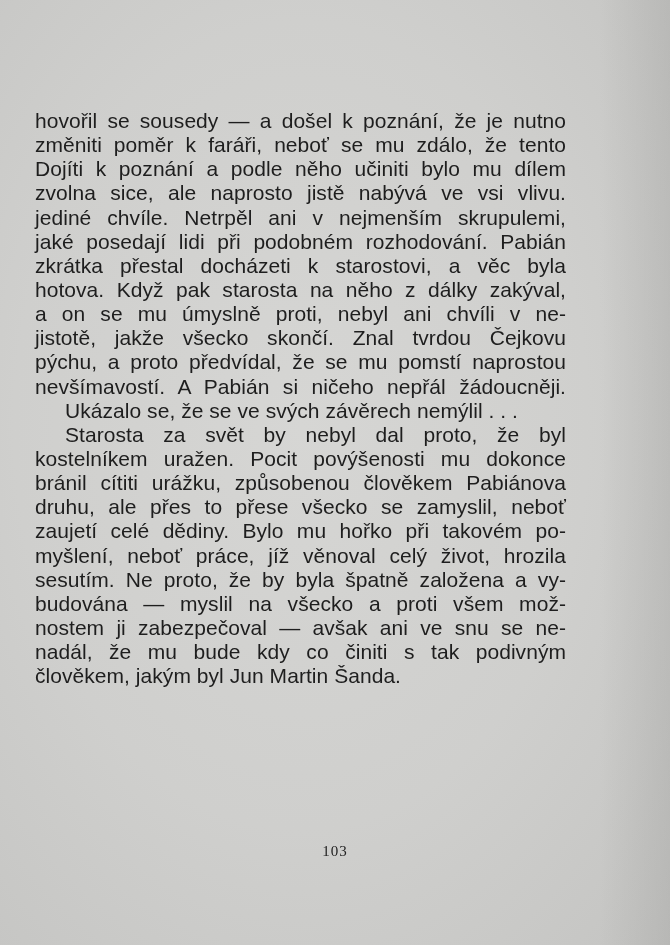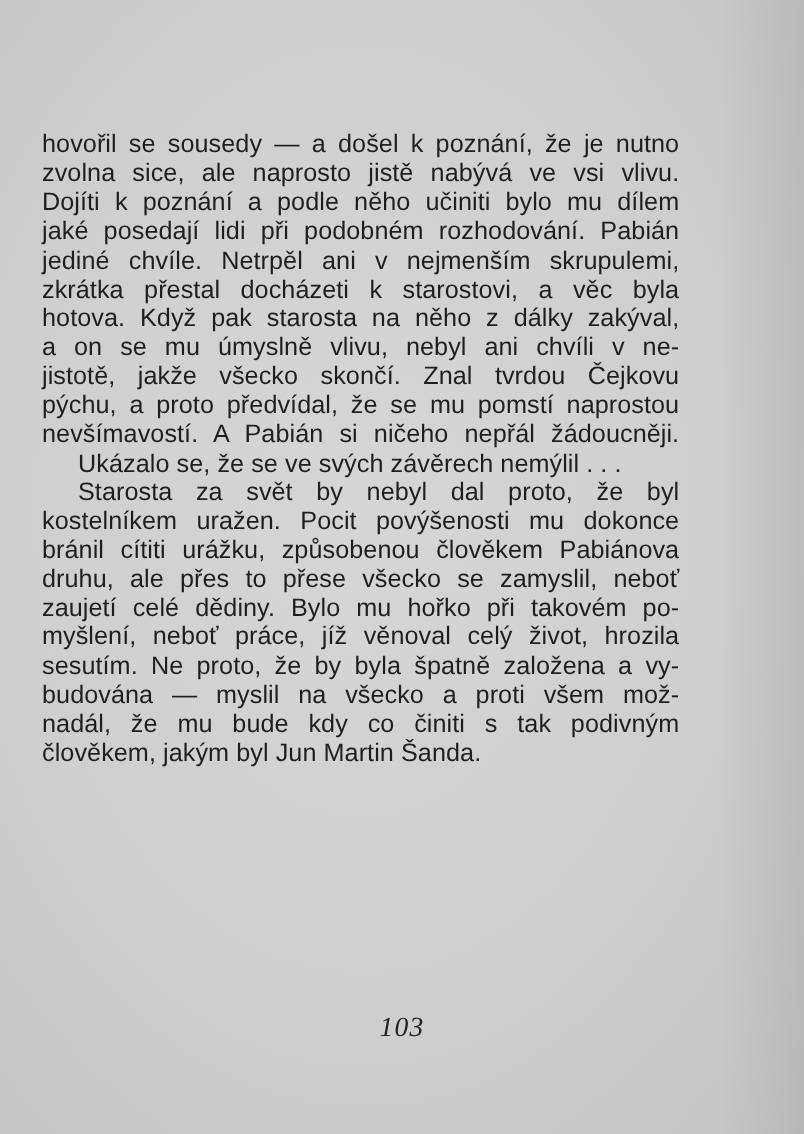--- a/index.html
+++ b/index.html
@@ -55,51 +55,52 @@
     .line.indent.short {
       text-align-last: left;
     }
     .page-number {
       position: absolute;
       left: 0;
       width: 670px;
       top: 843px;
       text-align: center;
       font-family: "Liberation Serif", "DejaVu Serif", serif;
-      font-size: 23px;
+      font-size: 15px;
       color: #222;
       letter-spacing: 1px;
-      font-style: italic;
     }
   </style>
 </head>
 <body>
 
 <div class="page">
 
   <div class="text-block">
     <span class="line">hovořil se sousedy — a došel k poznání, že je nutno</span>
+    <span class="line">změniti poměr k faráři, neboť se mu zdálo, že tento</span>
+    <span class="line">Dojíti k poznání a podle něho učiniti bylo mu dílem</span>
     <span class="line">zvolna sice, ale naprosto jistě nabývá ve vsi vlivu.</span>
-    <span class="line">Dojíti k poznání a podle něho učiniti bylo mu dílem</span>
+    <span class="line">jediné chvíle. Netrpěl ani v nejmenším skrupulemi,</span>
     <span class="line">jaké posedají lidi při podobném rozhodování. Pabián</span>
-    <span class="line">jediné chvíle. Netrpěl ani v nejmenším skrupulemi,</span>
     <span class="line">zkrátka přestal docházeti k starostovi, a věc byla</span>
     <span class="line">hotova. Když pak starosta na něho z dálky zakýval,</span>
-    <span class="line">a on se mu úmyslně vlivu, nebyl ani chvíli v ne-</span>
+    <span class="line">a on se mu úmyslně proti, nebyl ani chvíli v ne-</span>
     <span class="line">jistotě, jakže všecko skončí. Znal tvrdou Čejkovu</span>
     <span class="line">pýchu, a proto předvídal, že se mu pomstí naprostou</span>
     <span class="line">nevšímavostí. A Pabián si ničeho nepřál žádoucněji.</span>
     <span class="line indent short">Ukázalo se, že se ve svých závěrech nemýlil . . .</span>
     <span class="line indent">Starosta za svět by nebyl dal proto, že byl</span>
     <span class="line">kostelníkem uražen. Pocit povýšenosti mu dokonce</span>
     <span class="line">bránil cítiti urážku, způsobenou člověkem Pabiánova</span>
     <span class="line">druhu, ale přes to přese všecko se zamyslil, neboť</span>
     <span class="line">zaujetí celé dědiny. Bylo mu hořko při takovém po-</span>
     <span class="line">myšlení, neboť práce, jíž věnoval celý život, hrozila</span>
     <span class="line">sesutím. Ne proto, že by byla špatně založena a vy-</span>
     <span class="line">budována — myslil na všecko a proti všem mož-</span>
+    <span class="line">nostem ji zabezpečoval — avšak ani ve snu se ne-</span>
     <span class="line">nadál, že mu bude kdy co činiti s tak podivným</span>
     <span class="line last">člověkem, jakým byl Jun Martin Šanda.</span>
   </div>
 
   <div class="page-number">103</div>
 
 </div>
 
 </body></html>

